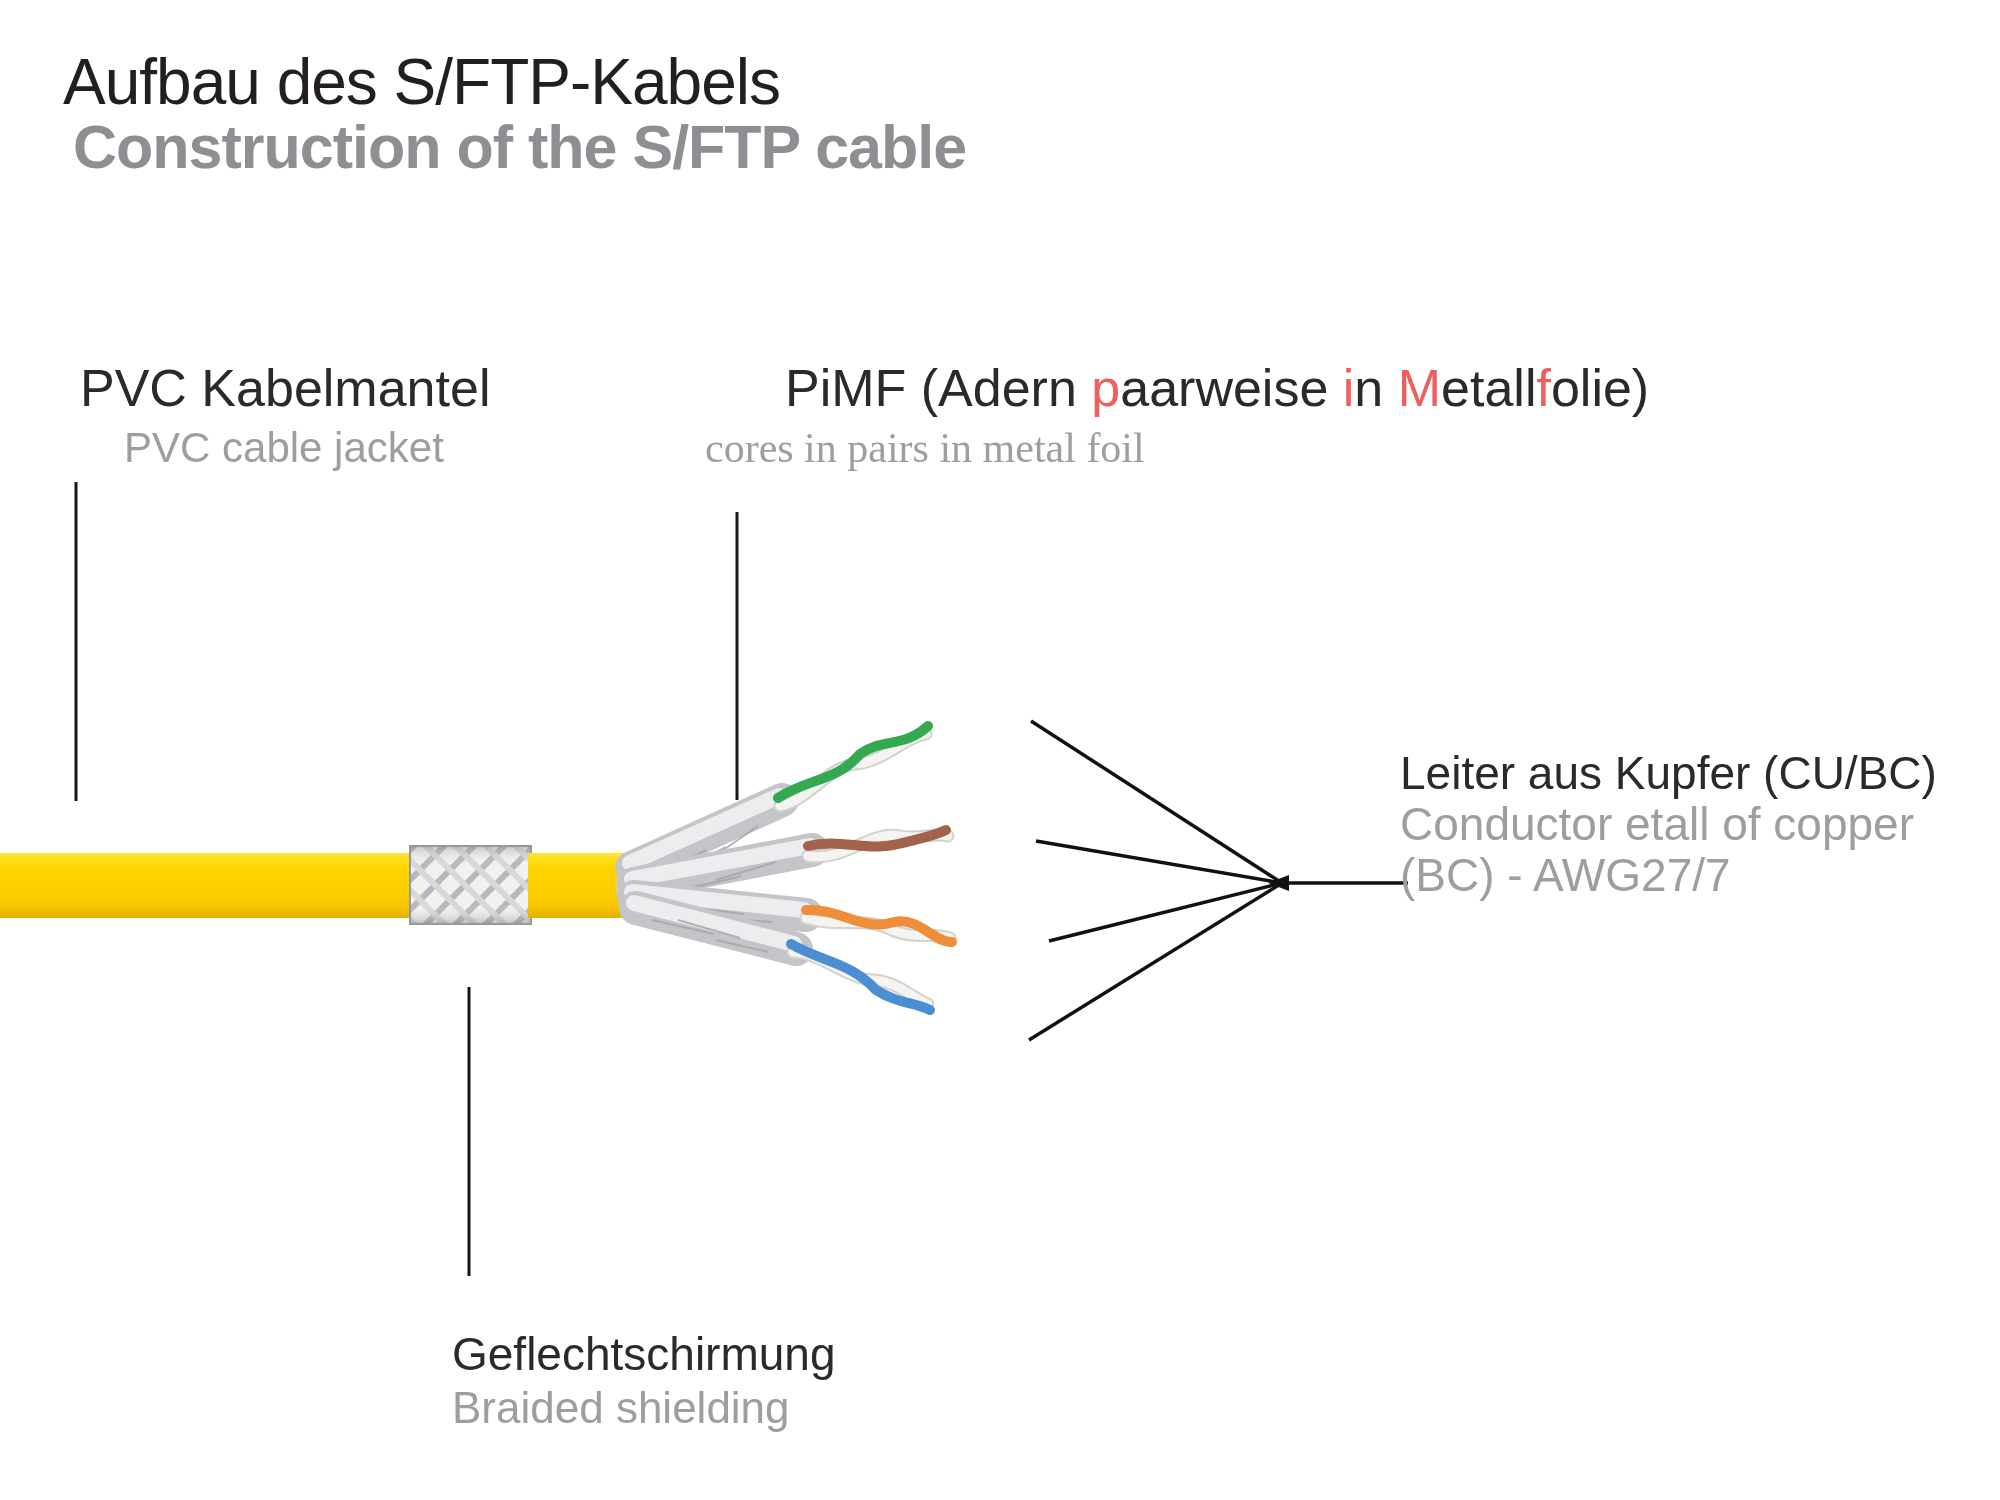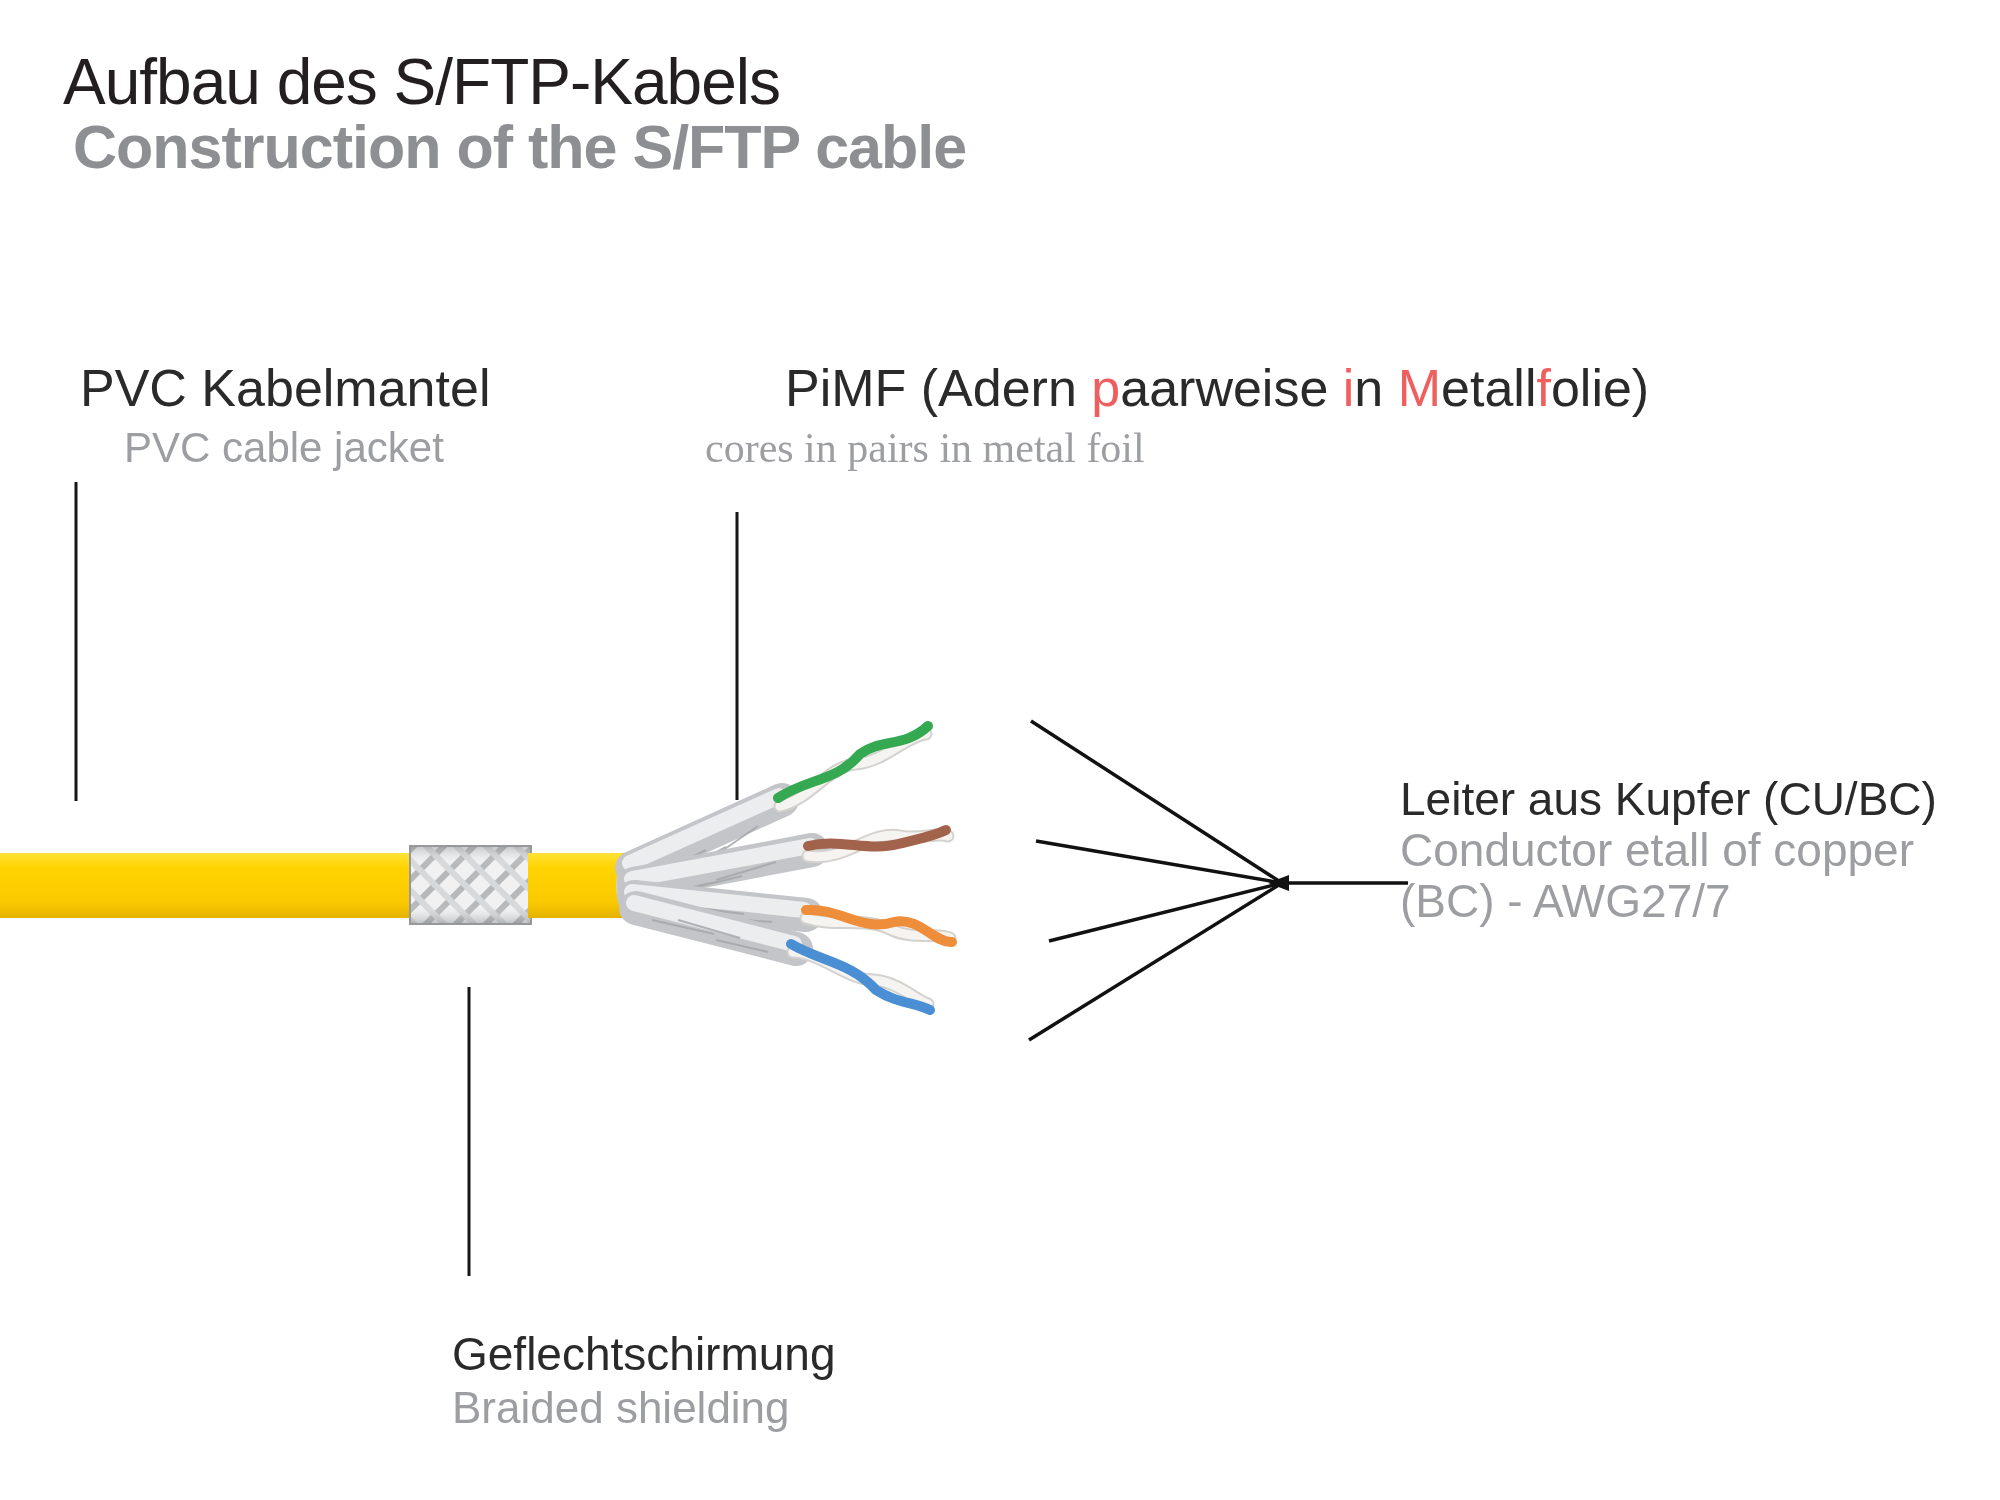--- a/index.html
+++ b/index.html
@@ -24,21 +24,21 @@
     left:63px;top:50px;font-size:64px;font-weight:400;letter-spacing:-1px;
     color:var(--text_black,#231f20);line-height:64px;white-space:nowrap;
   }
   .subtitle{
     left:63px;top:116px;font-size:61px;font-weight:700;letter-spacing:-1px;
     color:var(--text_gray,#8d8f92);line-height:62px;white-space:nowrap;margin-left:10px;
   }
   .lbl-de{font-size:52px;color:#2a2a2a;line-height:44px;white-space:nowrap;}
   .lbl-en{font-size:42px;color:var(--label_gray,#9c9ea1);line-height:44px;white-space:nowrap;}
   .red{color:var(--accent_red,#ef5f5f);}
-  .conductor-block{left:1400px;top:774px;line-height:51px;font-size:46px;white-space:nowrap;}
+  .conductor-block{left:1400px;top:748px;line-height:51px;font-size:46px;white-space:nowrap;}
   .conductor-block .de{color:#2a2a2a;}
   .conductor-block .en{color:var(--label_gray,#9c9ea1);}
   svg{position:absolute;left:0;top:0;}
   .ann{stroke:#161616;stroke-width:3;fill:none;}
   .conv{stroke:#111111;stroke-width:3.5;fill:none;}
   .foil-base{stroke:#c3c5c8;stroke-width:34;stroke-linecap:round;fill:none;}
   .foil-hi{stroke:#ecedee;stroke-width:16;stroke-linecap:round;fill:none;}
   .foil-crinkle{stroke:#a4a6a9;stroke-width:2;fill:none;opacity:.85;}
   .wire-white-under{stroke:#d4d2ce;stroke-width:13;stroke-linecap:round;fill:none;}
   .wire-white{stroke:#f6f4f0;stroke-width:9;stroke-linecap:round;fill:none;}

